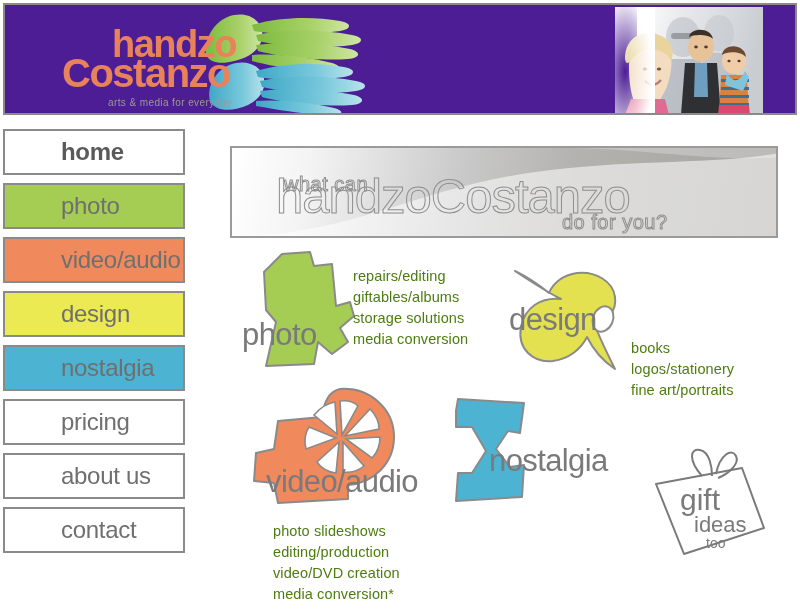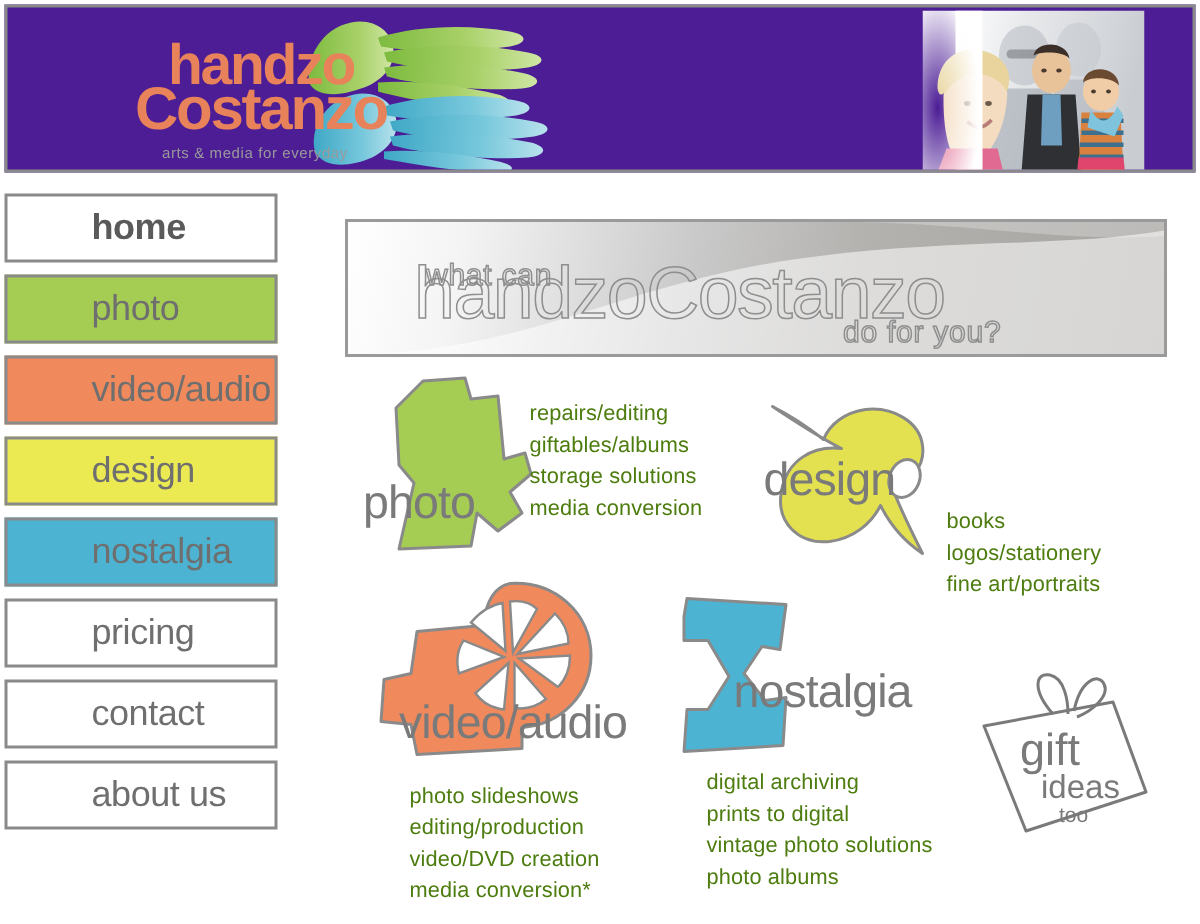--- a/index.html
+++ b/index.html
@@ -32,21 +32,21 @@
   }
   .logo-line {
     position: absolute;
     color: #e8825a;
     font-weight: bold;
     letter-spacing: -1.5px;
     white-space: nowrap;
     line-height: 1;
   }
   #logo-handzo { left: 52px; top: 16px; font-size: 38px; }
-  #logo-costanzo { left: 2px; top: 44px; font-size: 40px; margin-left: 28px; }
+  #logo-costanzo { left: 2px; top: 44px; font-size: 40px; }
   #logo-tag {
     position: absolute;
     left: 48px; top: 88px;
     font-size: 10px;
     color: #9a9a9a;
     letter-spacing: 0.4px;
     white-space: nowrap;
   }
   #hands { position: absolute; left: 140px; top: 2px; }
 
@@ -273,24 +273,24 @@
     <div class="nav-item" style="background: rgb(236, 234, 82);">
       <span class="nav-label">design</span>
     </div>
     <div class="nav-item" style="background: rgb(76, 180, 210);">
       <span class="nav-label">nostalgia</span>
     </div>
     <div class="nav-item" style="background: rgb(255, 255, 255);">
       <span class="nav-label">pricing</span>
     </div>
     <div class="nav-item" style="background: rgb(255, 255, 255);">
+      <span class="nav-label">about us</span>
+    </div>
+    <div class="nav-item" style="background: rgb(255, 255, 255);">
       <span class="nav-label">contact</span>
-    </div>
-    <div class="nav-item" style="background: rgb(255, 255, 255);">
-      <span class="nav-label">about us</span>
     </div>
   </nav>
 
   <main id="main">
 
     <div id="banner">
       <svg id="banner-swoosh" viewBox="0 0 548 92" preserveAspectRatio="none">
         <path d="M0,92 C120,92 180,44 300,26 C400,11 480,18 548,6 L548,92 Z" fill="#ffffff" opacity="0.55"></path>
         <path d="M330,0 C420,0 470,14 548,10 L548,0 Z" fill="#ffffff" opacity="0.25"></path>
       </svg>
@@ -340,26 +340,20 @@
       <div>photo slideshows</div>
       <div>editing/production</div>
       <div>video/DVD creation</div>
       <div>media conversion*</div>
     </div>
 
     <svg class="blob" id="nost-blob" width="82" height="108" viewBox="0 0 82 108">
       <path d="M6,14 L8,2 L74,6 L70,36 L58,34 L46,52 L60,70 L74,68 L72,100 L6,104 L8,76 L22,76 L36,54 L22,30 L6,30 Z" fill="#4cb4d2" stroke="#8a8a8a" stroke-width="2" stroke-linejoin="round"></path>
     </svg>
     <div class="svc-title" id="nost-title">nostalgia</div>
-    <div class="svc-list" id="nost-list">
-      <div>digital archiving</div>
-      <div>prints to digital</div>
-      <div>vintage photo solutions</div>
-      <div>photo albums</div>
-    </div>
 
     <svg class="blob" id="gift-box" width="126" height="116" viewBox="0 0 126 116">
       <g fill="none" stroke="#7a7a7a" stroke-width="2" stroke-linejoin="round">
         <path d="M10,38 L96,22 L118,82 L38,108 Z"></path>
         <path d="M56,30 C42,14 44,2 54,4 C64,6 66,22 66,30"></path>
         <path d="M70,28 C74,8 86,2 90,10 C94,18 82,28 72,32"></path>
       </g>
       <text x="34" y="64" font-family="Liberation Sans, sans-serif" font-size="30" fill="#7a7a7a">gift</text>
       <text x="48" y="86" font-family="Liberation Sans, sans-serif" font-size="22" fill="#7a7a7a">ideas</text>
       <text x="60" y="102" font-family="Liberation Sans, sans-serif" font-size="14" fill="#7a7a7a">too</text>

